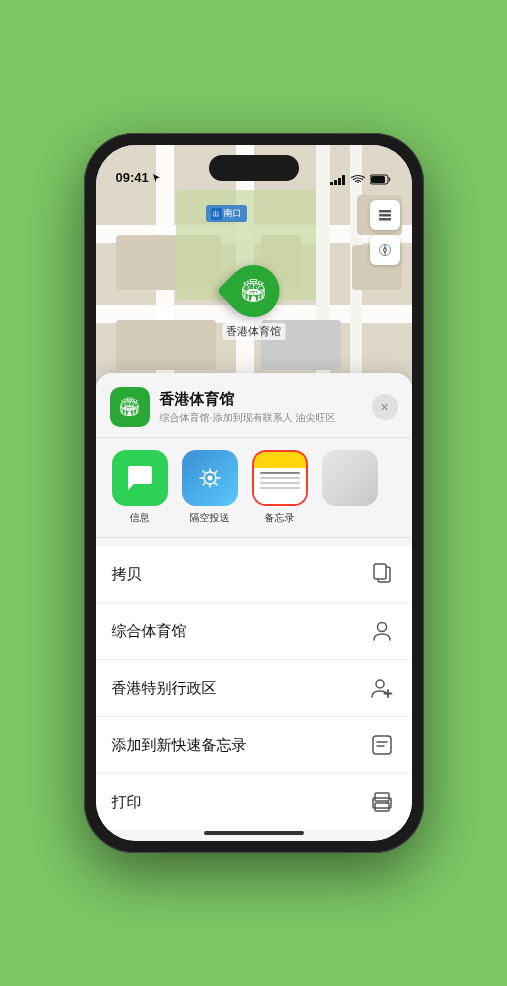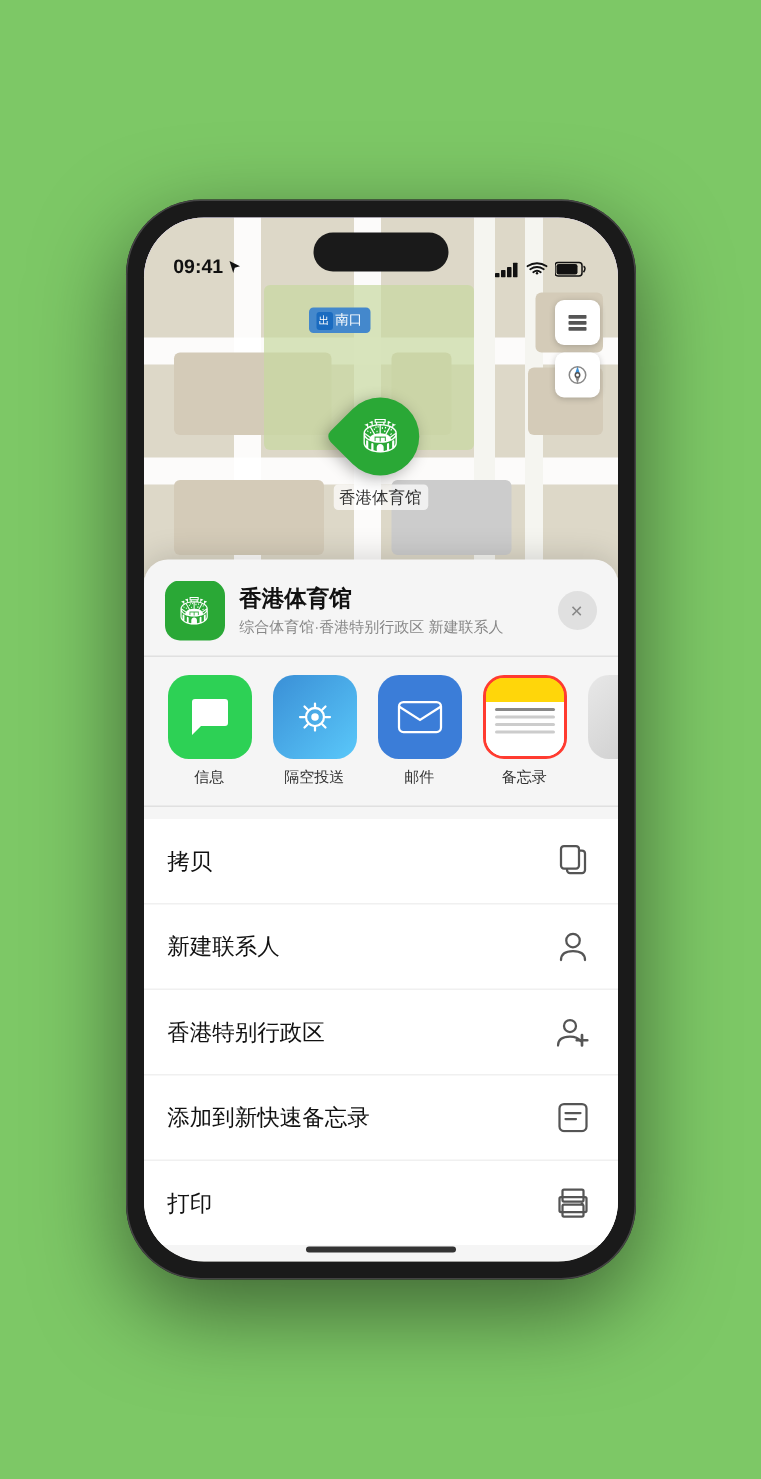--- a/index.html
+++ b/index.html
@@ -390,21 +390,21 @@
         <div class="pin-label">香港体育馆</div>
       </div>
     </div>
 
     <div class="bottom-sheet">
 
       <div class="sheet-header">
         <div class="venue-icon">🏟</div>
         <div class="venue-info">
           <div class="venue-name">香港体育馆</div>
-          <div class="venue-subtitle">综合体育馆·香港特别行政区 新建联系人</div>
+          <div class="venue-subtitle">综合体育馆·添加到现有联系人 油尖旺区</div>
         </div>
         <div class="close-btn">
           <span>×</span>
         </div>
       </div>
 
       <div class="share-scroll">
 
         <div class="share-item">
           <div class="share-icon-wrap message">
@@ -420,29 +420,20 @@
             <svg width="30" height="30" viewBox="0 0 30 30">
               <circle cx="15" cy="15" r="6" fill="none" stroke="white" stroke-width="1.5"></circle>
               <path d="M15 9 L15 6 M22 15 L25 15 M15 21 L15 24 M8 15 L5 15" stroke="white" stroke-width="1.5" stroke-linecap="round"></path>
               <path d="M10 10 L8 8 M20 10 L22 8 M20 20 L22 22 M10 20 L8 22" stroke="white" stroke-width="1.5" stroke-linecap="round"></path>
               <circle cx="15" cy="15" r="2.5" fill="white"></circle>
             </svg>
           </div>
           <span class="share-label">隔空投送</span>
         </div>
 
-        <div class="share-item">
-          <div class="share-icon-wrap mail">
-            <svg width="32" height="24" viewBox="0 0 32 24">
-              <rect x="2" y="2" width="28" height="20" rx="3" fill="none" stroke="white" stroke-width="1.5"></rect>
-              <path d="M2 5 L16 14 L30 5" stroke="white" stroke-width="1.5" fill="none"></path>
-            </svg>
-          </div>
-          <span class="share-label">邮件</span>
-        </div>
 
         <div class="share-item">
           <div style="width:56px;height:56px;border-radius:14px;background:linear-gradient(180deg,#ffd60a 0%,#ffd60a 28%,#ffffff 28%);border:2px solid #ff3b30;display:flex;flex-direction:column;align-items:stretch;overflow:hidden;">
             <div style="height:16px;background:#ffd60a;border-radius:0;"></div>
             <div style="flex:1;background:white;padding:4px 6px;display:flex;flex-direction:column;gap:3px;">
               <div style="height:2px;background:#888;border-radius:1px;"></div>
               <div style="height:2px;background:#ccc;border-radius:1px;"></div>
               <div style="height:2px;background:#ccc;border-radius:1px;"></div>
               <div style="height:2px;background:#ccc;border-radius:1px;"></div>
             </div>
@@ -466,21 +457,21 @@
           <span class="action-label">拷贝</span>
           <div class="action-icon">
             <svg width="20" height="22" viewBox="0 0 20 22">
               <rect x="6" y="4" width="12" height="15" rx="2" fill="none" stroke="#555" stroke-width="1.5"></rect>
               <rect x="2" y="1" width="12" height="15" rx="2" fill="white" stroke="#555" stroke-width="1.5"></rect>
             </svg>
           </div>
         </div>
 
         <div class="action-row">
-          <span class="action-label">新建联系人</span>
+          <span class="action-label">综合体育馆</span>
           <div class="action-icon">
             <svg width="20" height="22" viewBox="0 0 20 22">
               <circle cx="10" cy="7" r="4.5" fill="none" stroke="#555" stroke-width="1.5"></circle>
               <path d="M2 20 Q2 14 10 14 Q18 14 18 20" fill="none" stroke="#555" stroke-width="1.5" stroke-linecap="round"></path>
             </svg>
           </div>
         </div>
 
         <div class="action-row">
           <span class="action-label">香港特别行政区</span>

